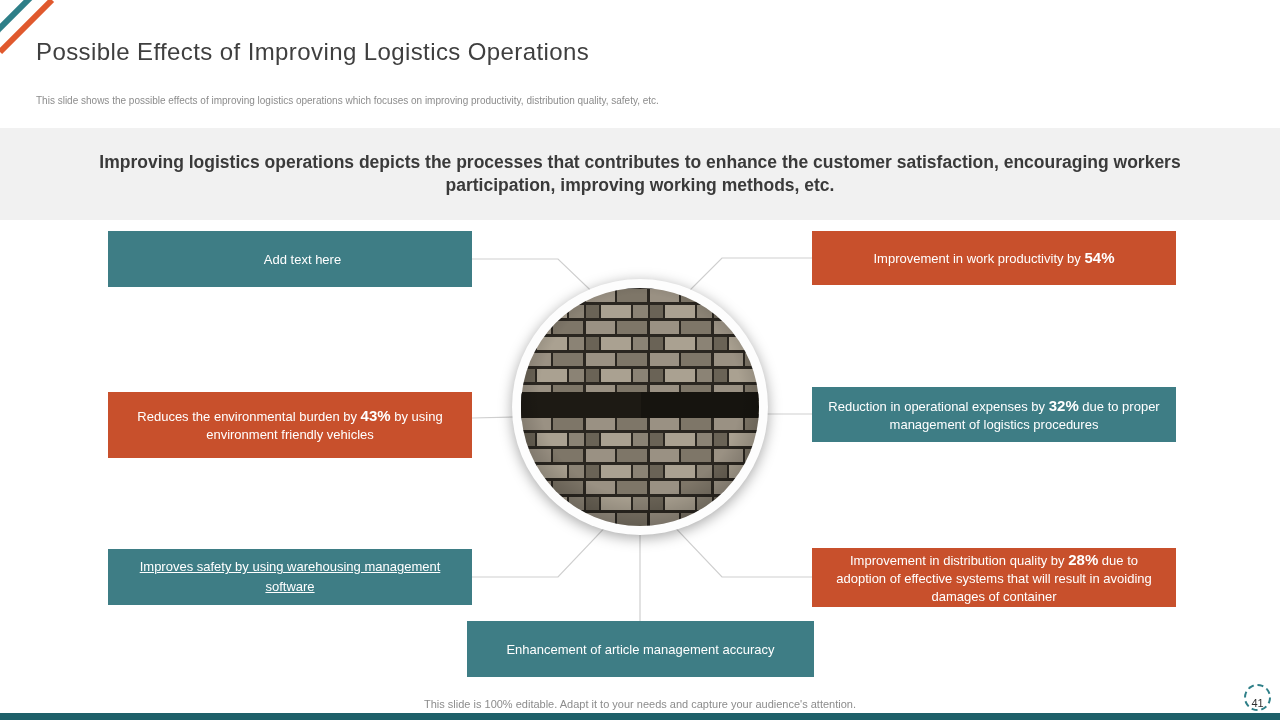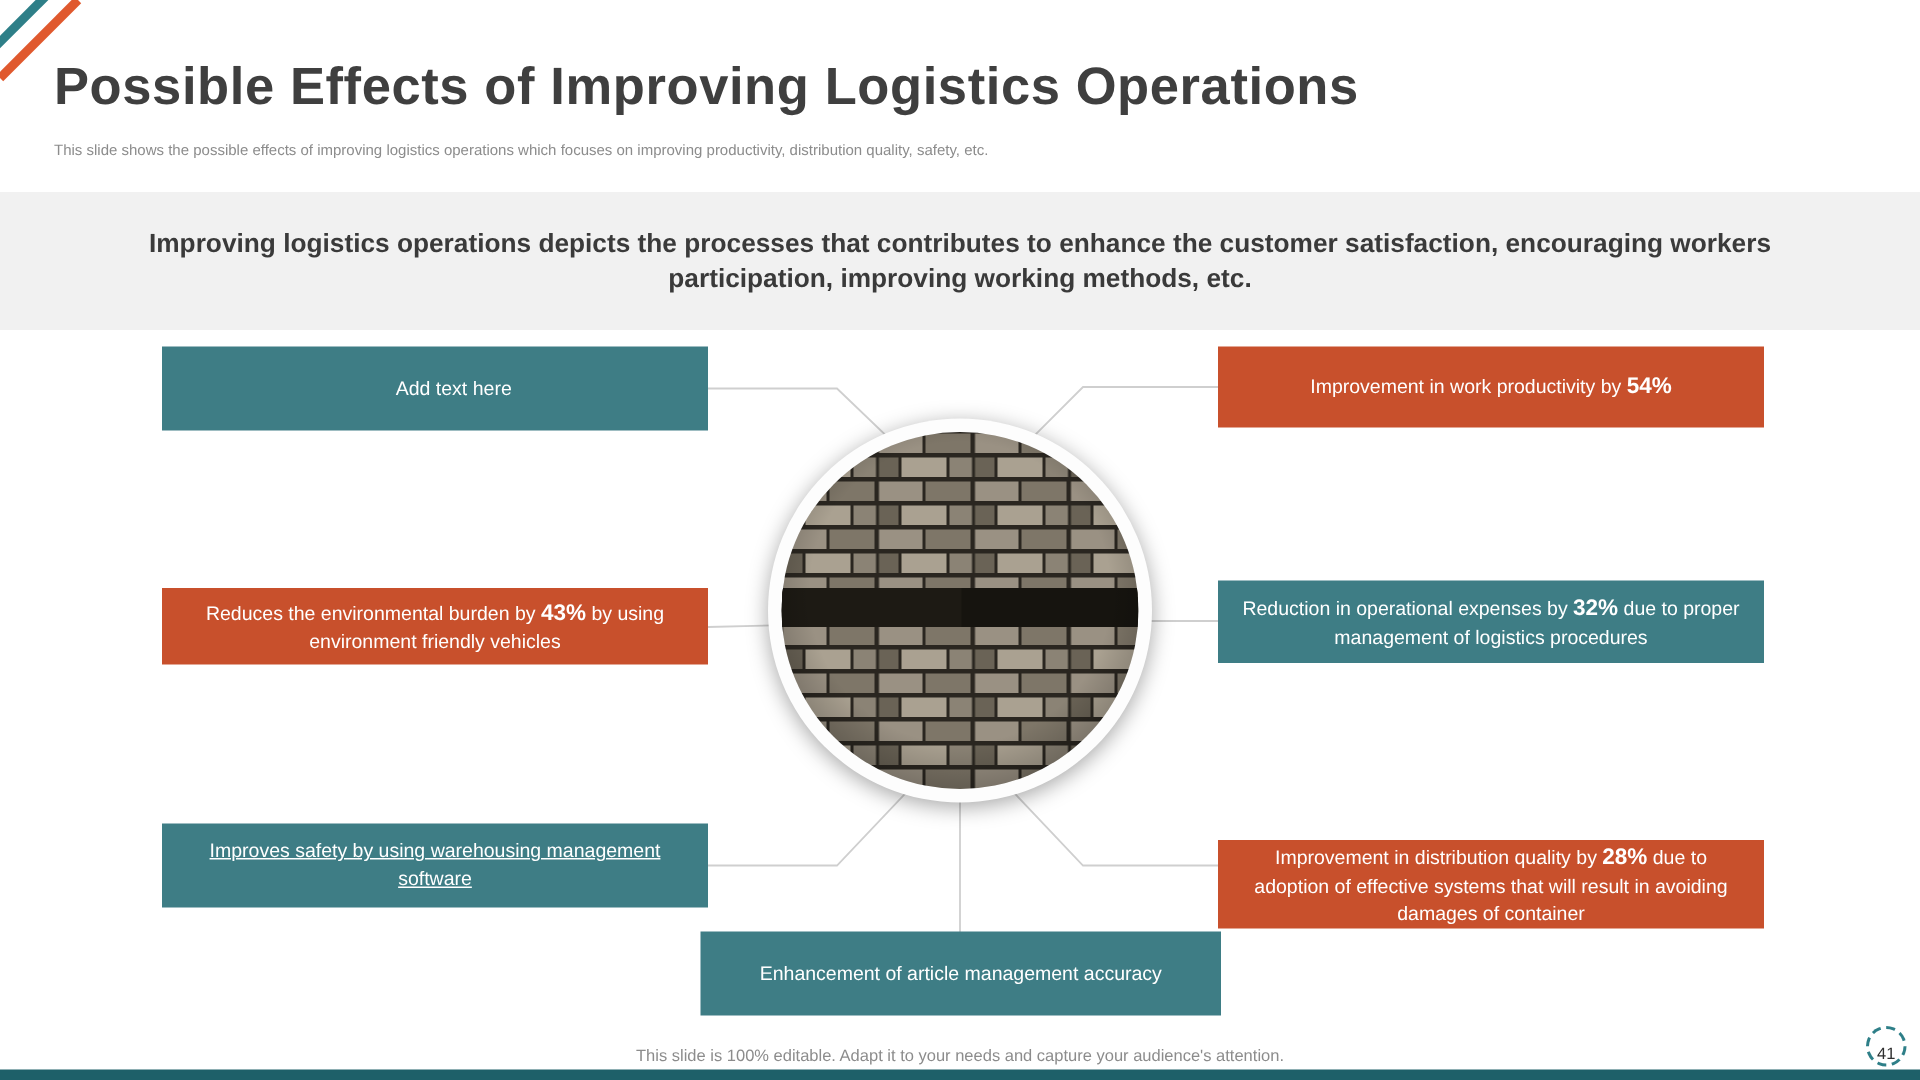--- a/index.html
+++ b/index.html
@@ -1,42 +1,42 @@
 <!DOCTYPE html>
 <html><head>
 <meta charset="utf-8">
 <style>
   * { margin:0; padding:0; box-sizing:border-box; }
   body { font-family:"Liberation Sans", sans-serif; background:#ffffff; }
   .slide { position:relative; width:1280px; height:720px; background:#ffffff; overflow:hidden; }
 
   .corner-deco { position:absolute; top:0; left:0; width:70px; height:56px; z-index:4; }
 
-  .page-title { position:absolute; left:36px; top:38px; font-size:35px; font-weight:700; color:#3f3f3f; letter-spacing:0.4px; }
+  .page-title { position:absolute; left:36px; top:38px; font-size:24px; font-weight:400; color:#3f3f3f; letter-spacing:0.4px; }
   .page-subtitle { position:absolute; left:36px; top:95px; font-size:10px; color:#8c8c8c; }
 
   .summary-banner { position:absolute; left:0; top:128px; width:1280px; background:#f1f1f1;
     padding:23px 58px; text-align:center; font-size:17.5px; font-weight:bold; color:#3a3a3a; line-height:1.32; }
 
   .connectors { position:absolute; left:0; top:0; width:1280px; height:720px; z-index:1; }
 
   .center-photo { position:absolute; left:512px; top:279px; width:256px; height:256px; border-radius:50%;
     background:#fdfdfd; box-shadow:0 3px 14px rgba(0,0,0,0.35); display:flex; align-items:center; justify-content:center; z-index:2; }
   .photo-inner { width:238px; height:238px; border-radius:50%; overflow:hidden; display:block; }
 
   .effect-box { position:absolute; display:flex; align-items:center; justify-content:center; text-align:center;
     color:#ffffff; font-size:13px; line-height:1.35; padding:6px 16px; z-index:2; }
   .effect-box .hl { font-weight:bold; font-size:15px; }
 
   .box-lt { left:108px; top:231px; width:364px; height:56px; }
-  .box-lm { left:108px; top:392px; width:364px; height:51px; }
+  .box-lm { left:108px; top:392px; width:364px; height:66px; }
   .box-lb { left:108px; top:549px; width:364px; height:56px; }
   .box-rt { left:812px; top:231px; width:364px; height:54px;justify-content:center; }
   .box-rm { left:812px; top:387px; width:364px; height:55px; }
-  .box-rb { left:812px; top:548px; width:364px; height:59px;margin-top:12px; }
+  .box-rb { left:812px; top:548px; width:364px; height:59px; }
   .box-bc { left:467px; top:621px; width:347px; height:56px; }
 
   .footer-note { position:absolute; left:0; bottom:10px; width:100%; text-align:center; font-size:11px; color:#8c8c8c; z-index:2; }
   .bottom-bar { position:absolute; left:0; bottom:0; width:100%; height:7px; z-index:3; }
   .page-badge { position:absolute; right:9px; bottom:9px; width:27px; height:27px; border-radius:50%;
     border:2px dashed #2e7f88; background:#ffffff; display:flex; align-items:flex-end; justify-content:center;
     font-size:11px; color:#2f2f2f; z-index:4; }
 </style>
 </head>
 <body>

